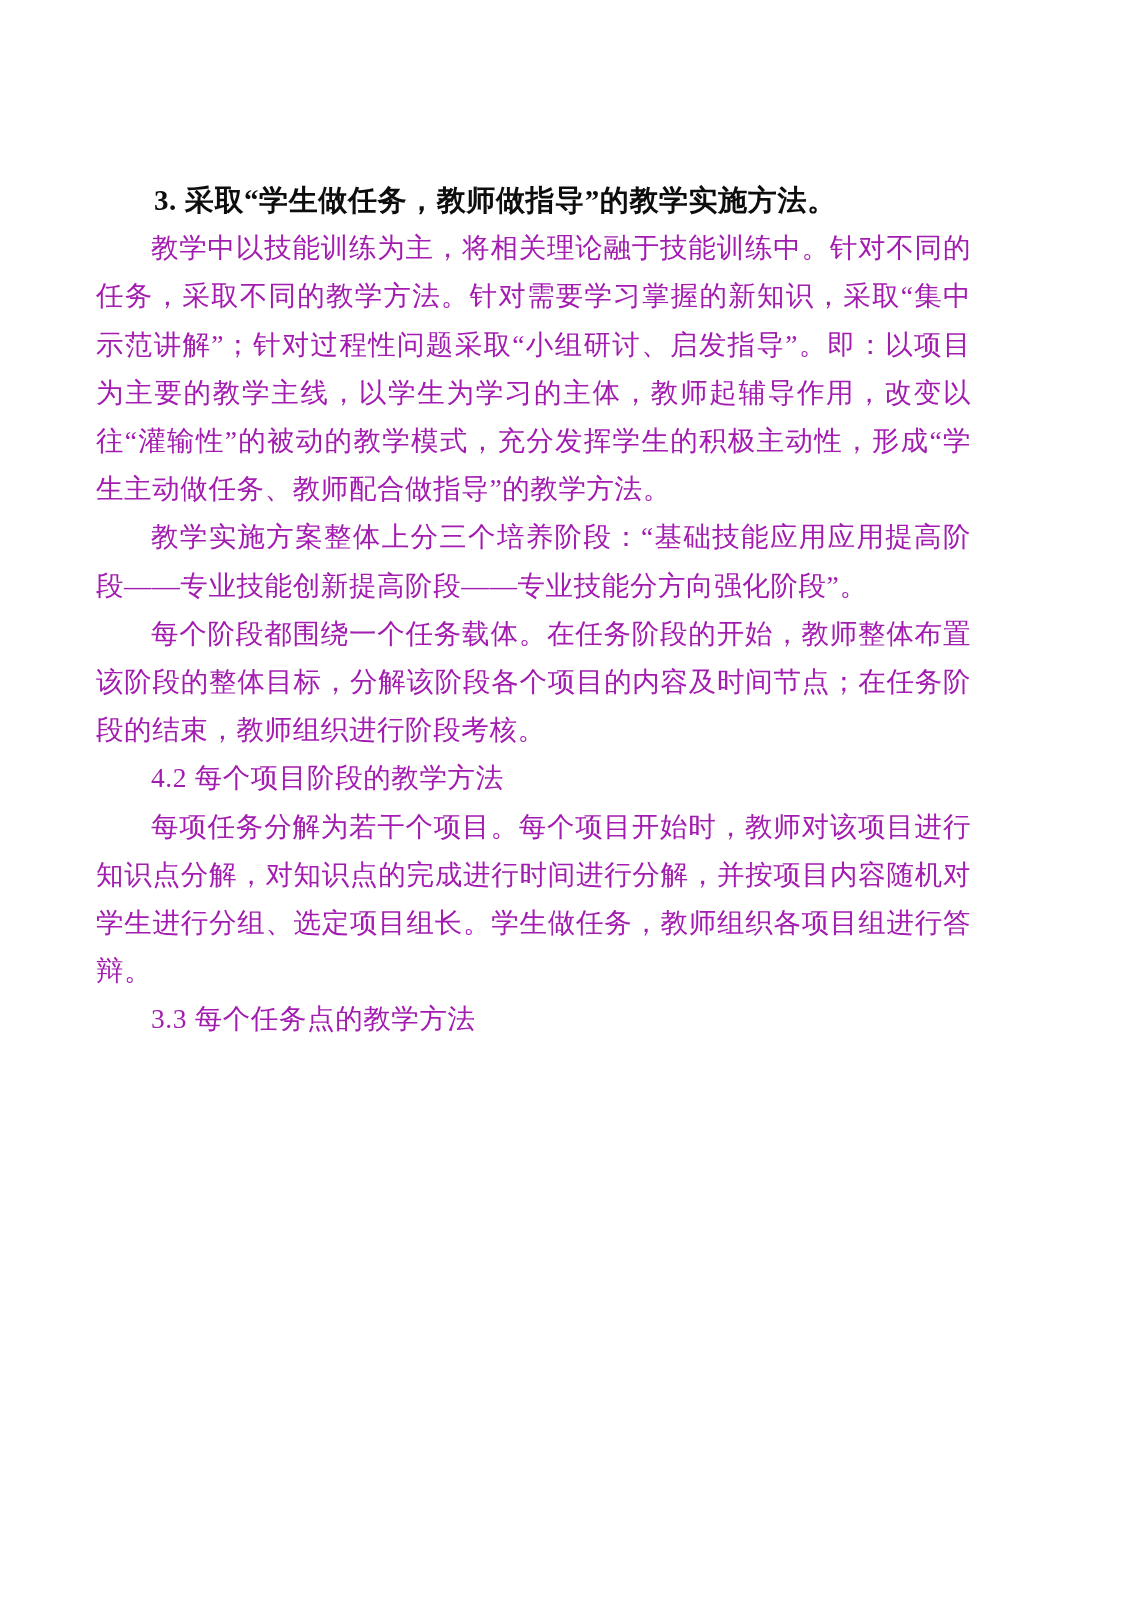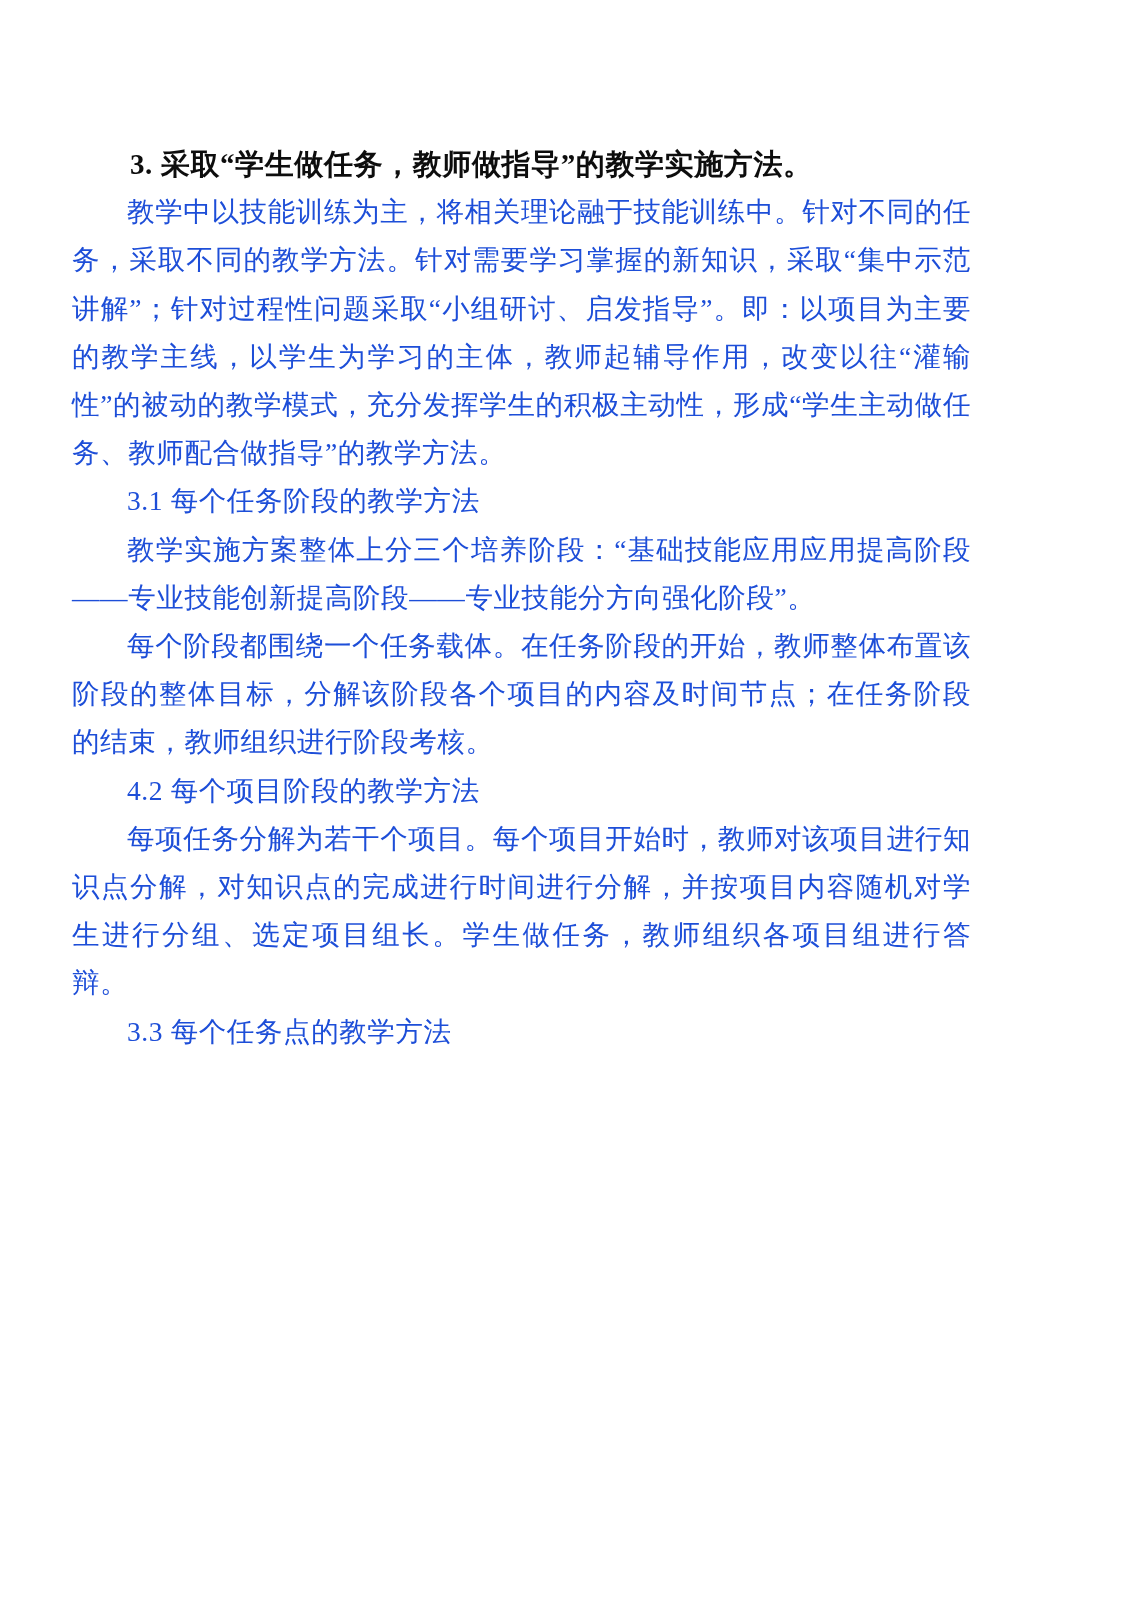--- a/index.html
+++ b/index.html
@@ -9,28 +9,29 @@
   }
   .page {
     position: relative;
     width: 1131px;
     height: 1600px;
     background: #ffffff;
     overflow: hidden;
     font-family: "Liberation Serif", "DejaVu Serif", serif;
   }
   .content {
-    padding: 140px 160px 0 72px;
+    padding: 140px 160px 0 96px;
+    margin-top: 36px;
   }
   .content p {
     margin: 0;
     font-size: 27.5px;
     line-height: 48.2px;
     letter-spacing: 0.6px;
-    color: #1d4ed8;
+    color: #a21caf;
     text-align: justify;
     text-indent: 2em;
   }
   .content p.heading,
   .content p.section-heading {
     font-weight: bold;
     font-size: 29px;
     color: #0d0d0d;
   }
   .content p.section-heading {
@@ -40,20 +41,19 @@
     font-weight: normal;
   }
 </style>
 </head>
 <body>
 
 <div class="page">
   <div class="content">
       <p class="heading">3. 采取“学生做任务，教师做指导”的教学实施方法。</p>
       <p class="body">教学中以技能训练为主，将相关理论融于技能训练中。针对不同的任务，采取不同的教学方法。针对需要学习掌握的新知识，采取“集中示范讲解”；针对过程性问题采取“小组研讨、启发指导”。即：以项目为主要的教学主线，以学生为学习的主体，教师起辅导作用，改变以往“灌输性”的被动的教学模式，充分发挥学生的积极主动性，形成“学生主动做任务、教师配合做指导”的教学方法。</p>
-      <p class="subheading">3.1 每个任务阶段的教学方法</p>
       <p class="body">教学实施方案整体上分三个培养阶段：“基础技能应用应用提高阶段——专业技能创新提高阶段——专业技能分方向强化阶段”。</p>
       <p class="body">每个阶段都围绕一个任务载体。在任务阶段的开始，教师整体布置该阶段的整体目标，分解该阶段各个项目的内容及时间节点；在任务阶段的结束，教师组织进行阶段考核。</p>
       <p class="subheading">4.2 每个项目阶段的教学方法</p>
       <p class="body">每项任务分解为若干个项目。每个项目开始时，教师对该项目进行知识点分解，对知识点的完成进行时间进行分解，并按项目内容随机对学生进行分组、选定项目组长。学生做任务，教师组织各项目组进行答辩。</p>
       <p class="subheading">3.3 每个任务点的教学方法</p>
     </div>
 </div>
 
 </body></html>

